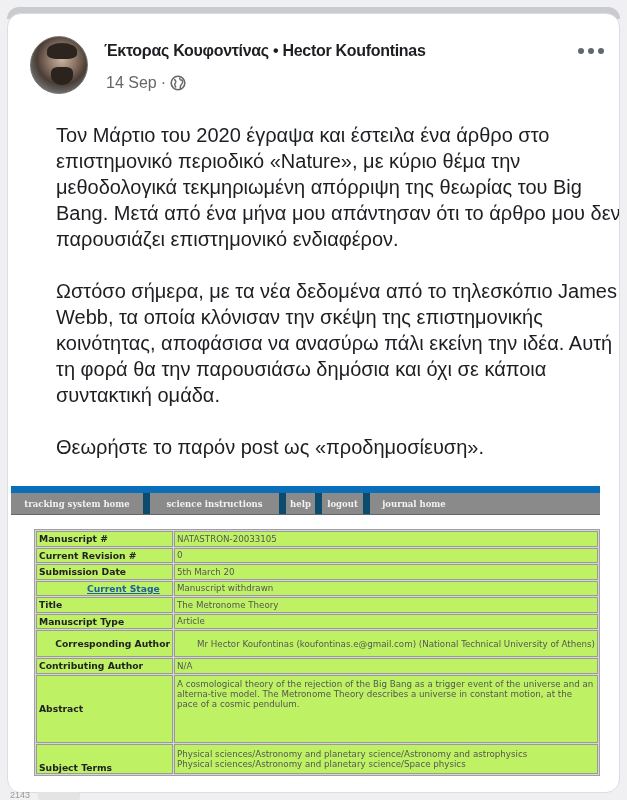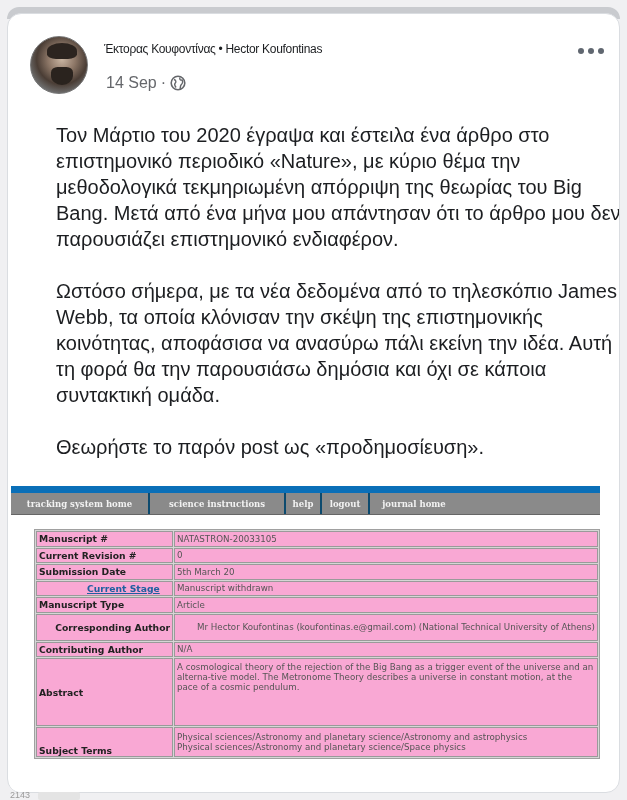--- a/index.html
+++ b/index.html
@@ -8,37 +8,37 @@
 
     .top-strip { position: absolute; left: 7px; top: 7px; width: 613px; height: 12px; background: #c9cbcf; border-radius: 14px 14px 0 0; }
     .card { position: absolute; left: 7px; top: 13px; width: 613px; height: 780px; background: #ffffff; border-radius: 14px 14px 14px 14px; border: 1px solid #dadde1; overflow: hidden; }
 
     .header { position: absolute; left: 20px; top: 20px; width: 580px; height: 60px; }
     .avatar { position: absolute; left: 2px; top: 2px; width: 58px; height: 58px; border-radius: 50%;
       background: radial-gradient(circle at 55% 40%, #c9b5a2 0%, #8c7666 30%, #4a3d35 55%, #6e6e6e 75%, #9a9a9a 100%);
       border: 1px solid #777; }
     .avatar .hair { position:absolute; left:16px; top:6px; width:30px; height:16px; border-radius:50% 50% 30% 30%; background:#2c241f; }
     .avatar .beard { position:absolute; left:20px; top:30px; width:22px; height:18px; border-radius: 30% 30% 50% 50%; background:#2a231e; }
-    .author { position: absolute; left: 76px; top: 8px; font-size: 12px; font-weight: normal; color: #1c1e21; letter-spacing: -0.3px; white-space: nowrap; }
+    .author { position: absolute; left: 76px; top: 8px; font-size: 16px; font-weight: bold; color: #1c1e21; letter-spacing: -0.3px; white-space: nowrap; }
     .meta { position: absolute; left: 78px; top: 40px; font-size: 16px; color: #65676b; display: flex; align-items: center; gap: 4px; }
     .globe { width: 16px; height: 16px; display: inline-block; }
     .more { position: absolute; right: 4px; top: 14px; display: flex; gap: 4px; cursor: pointer; }
     .more span { width: 6px; height: 6px; border-radius: 50%; background: #606770; display: block; }
 
     .post-text { position: absolute; left: 20px; top: 108px; width: 580px; font-size: 20px; line-height: 26px; color: #1c1e21; margin-left: 28px; }
     .post-text p { margin-bottom: 26px; }
 
     .embed { position: absolute; left: 2px; top: 472px; width: 591px; height: 310px; background: #fff; }
     .blue-bar { position: absolute; left: 1px; top: 0; width: 589px; height: 7px; background: #0a6fb8; }
     .nav { position: absolute; left: 1px; top: 7px; width: 589px; height: 22px; background: #8a8a8a; display: flex; border-bottom: 1px solid #666; }
-    .nav a { color: #f2f2f2; font-family: "DejaVu Serif", serif; font-weight: bold; font-size: 8.5px; display: flex; align-items: center; justify-content: center; border-right: 2px solid #0c4a6e; text-decoration: none; white-space: nowrap; }
+    .nav a { color: #f2f2f2; font-family: "DejaVu Serif", serif; font-weight: bold; font-size: 8.5px; display: flex; align-items: center; justify-content: center; border-right: 7px solid #0c4a6e; text-decoration: none; white-space: nowrap; }
     .nav a:last-child { border-right: none; }
 
     .ms-table { position: absolute; left: 24px; top: 43px; width: 566px; border-collapse: separate; border-spacing: 1px; background: #d6d6d6; border: 1px solid #a0a0a0; font-family: "DejaVu Sans", sans-serif; }
-    .ms-table td { background: #f9a8d4; border: 1px solid #9a9a9a; font-size: 8.7px; color: #555; padding: 0 2px; vertical-align: middle; }
+    .ms-table td { background: #bef264; border: 1px solid #9a9a9a; font-size: 8.7px; color: #555; padding: 0 2px; vertical-align: middle; }
     .ms-table td.k { width: 137px; font-weight: bold; color: #222; font-size: 9.2px; }
     .ms-table td.k a { color: #2060a0; text-decoration: underline; margin-left: 48px; }
     .ms-table tr { height: 15.5px; }
     .ms-table tr.tall2 { height: 27px; text-align: right; }
     .ms-table tr.abstract { height: 68px; }
     .ms-table tr.abstract td.v { vertical-align: top; padding-top: 3px; }
     .ms-table tr.subjects { height: 30px; }
     .ms-table tr.subjects td.k { vertical-align: bottom; }
 
     .footer-count { position: absolute; left: 10px; top: 790px; font-size: 9px; color: #9a9a9a; }
@@ -99,20 +99,24 @@
       </tr>
       <tr>
         <td class="k">Submission Date</td>
         <td class="v">5th March 20</td>
       </tr>
       <tr>
         <td class="k"><a>Current Stage</a></td>
         <td class="v">Manuscript withdrawn</td>
       </tr>
       <tr>
+        <td class="k">Title</td>
+        <td class="v">The Metronome Theory</td>
+      </tr>
+      <tr>
         <td class="k">Manuscript Type</td>
         <td class="v">Article</td>
       </tr>
       <tr class="tall2">
         <td class="k">Corresponding Author</td>
         <td class="v">Mr Hector Koufontinas (koufontinas.e@gmail.com) (National Technical University of Athens)</td>
       </tr>
       <tr>
         <td class="k">Contributing Author</td>
         <td class="v">N/A</td>

